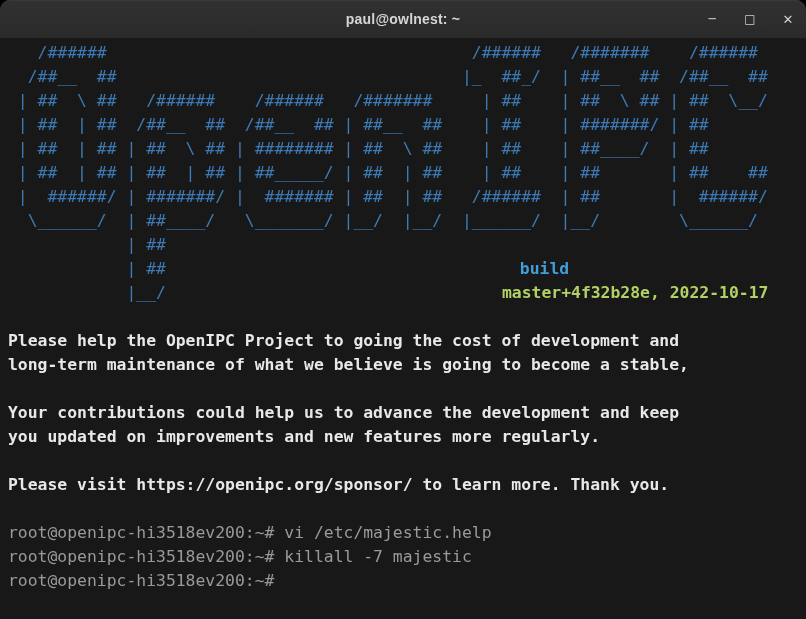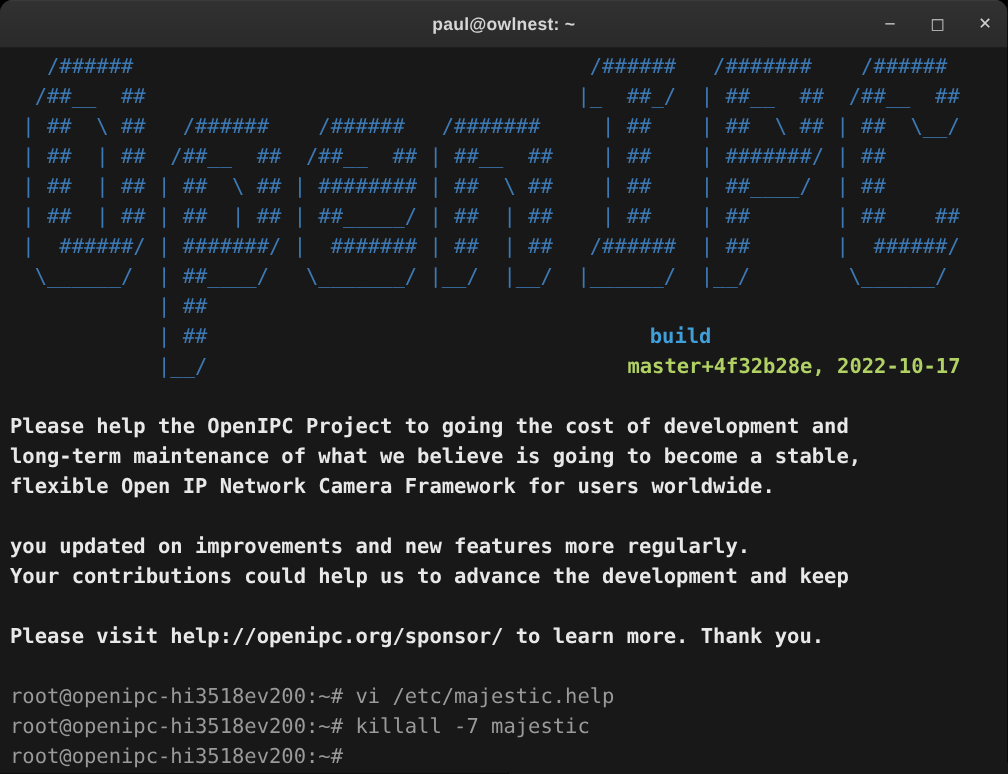--- a/index.html
+++ b/index.html
@@ -97,24 +97,23 @@
       <div class="tline"><span class="s-banner"> | ##  | ## | ##  \ ## | ######## | ##  \ ##    | ##    | ##____/  | ##</span></div>
       <div class="tline"><span class="s-banner"> | ##  | ## | ##  | ## | ##_____/ | ##  | ##    | ##    | ##       | ##    ##</span></div>
       <div class="tline"><span class="s-banner"> |  ######/ | #######/ |  ####### | ##  | ##   /######  | ##       |  ######/</span></div>
       <div class="tline"><span class="s-banner">  \______/  | ##____/   \_______/ |__/  |__/  |______/  |__/        \______/</span></div>
       <div class="tline"><span class="s-banner">            | ##</span></div>
       <div class="tline"><span class="s-banner">            | ##                               </span><span class="s-build">build</span></div>
       <div class="tline"><span class="s-banner">            |__/                              </span><span class="s-version">master+4f32b28e, 2022-10-17</span></div>
       <div class="tline"> </div>
       <div class="tline"><span class="s-body">Please help the OpenIPC Project to going the cost of development and</span></div>
       <div class="tline"><span class="s-body">long-term maintenance of what we believe is going to become a stable,</span></div>
-      <div class="tline"><span class="s-body">flexible Open IP Network Camera Framework for users worldwide.</span></div>
       <div class="tline"> </div>
+      <div class="tline"><span class="s-body">Your contributions could help us to advance the development and keep</span></div>
       <div class="tline"><span class="s-body">you updated on improvements and new features more regularly.</span></div>
-      <div class="tline"><span class="s-body">Your contributions could help us to advance the development and keep</span></div>
       <div class="tline"> </div>
-      <div class="tline"><span class="s-body">Please visit help://openipc.org/sponsor/ to learn more. Thank you.</span></div>
+      <div class="tline"><span class="s-body">Please visit https://openipc.org/sponsor/ to learn more. Thank you.</span></div>
       <div class="tline"> </div>
       <div class="tline"><span class="s-prompt">root@openipc-hi3518ev200:~# vi /etc/majestic.help</span></div>
       <div class="tline"><span class="s-prompt">root@openipc-hi3518ev200:~# killall -7 majestic</span></div>
       <div class="tline"><span class="s-prompt">root@openipc-hi3518ev200:~#</span></div>
     </div>
 </div>
 
 </body></html>

